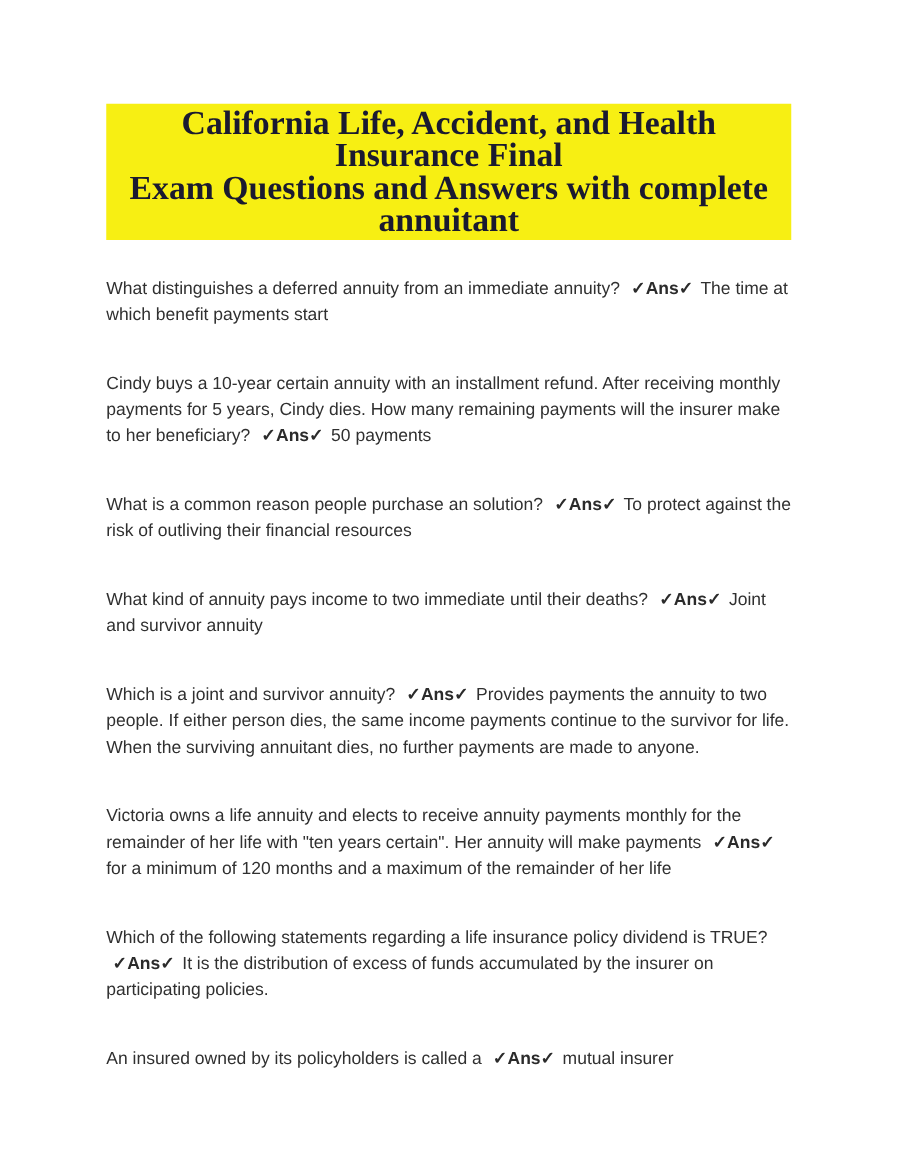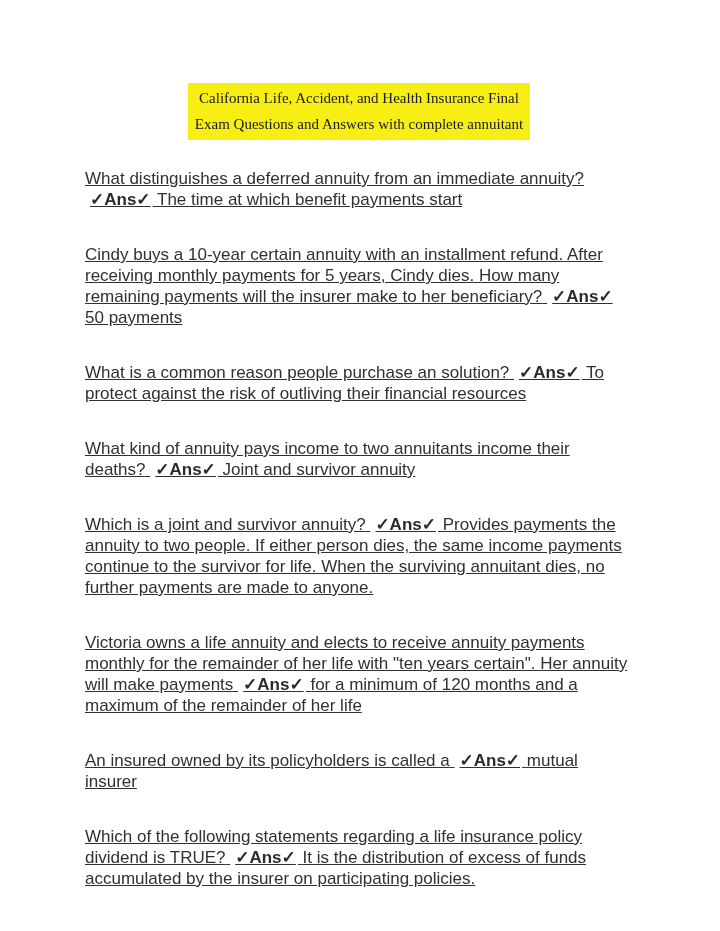--- a/index.html
+++ b/index.html
@@ -19,32 +19,31 @@
     }
     .title-wrap {
       text-align: center;
       margin: 0 0 28px 0;
     }
     .doc-title {
       display: inline-block;
       background: #f7ef13;
       color: #1a1a30;
       font-family: "Liberation Serif", serif;
-      font-weight: 400;
-      font-size: 15px;
+      font-weight: 700;
+      font-size: 27px;
       line-height: 26px;
       padding: 2px 7px 3px 7px;
       text-align: center;
     }
     .qa {
-      font-size: 17px;
+      font-size: 14px;
       line-height: 21px;
       color: #303030;
       margin: 0 0 34px 0;
-      text-decoration: underline;
     }
     .qa:last-child { margin-bottom: 0; }
     .marker {
       font-weight: 700;
       color: #2b2b2b;
       margin: 0 2px 0 5px;
       white-space: nowrap;
     }
   </style>
 </head>
@@ -71,42 +70,42 @@
     <span>50 payments</span>
   </p>
 
   <p class="qa">
     <span>What is a common reason people purchase an solution?</span>
     <span class="marker">✓Ans✓</span>
     <span>To protect against the risk of outliving their financial resources</span>
   </p>
 
   <p class="qa">
-    <span>What kind of annuity pays income to two annuitants income their deaths?</span>
+    <span>What kind of annuity pays income to two immediate until their deaths?</span>
     <span class="marker">✓Ans✓</span>
     <span>Joint and survivor annuity</span>
   </p>
 
   <p class="qa">
     <span>Which is a joint and survivor annuity?</span>
     <span class="marker">✓Ans✓</span>
     <span>Provides payments the annuity to two people. If either person dies, the same income payments continue to the survivor for life. When the surviving annuitant dies, no further payments are made to anyone.</span>
   </p>
 
   <p class="qa">
     <span>Victoria owns a life annuity and elects to receive annuity payments monthly for the remainder of her life with "ten years certain". Her annuity will make payments</span>
     <span class="marker">✓Ans✓</span>
     <span>for a minimum of 120 months and a maximum of the remainder of her life</span>
   </p>
 
   <p class="qa">
+    <span>Which of the following statements regarding a life insurance policy dividend is TRUE?</span>
+    <span class="marker">✓Ans✓</span>
+    <span>It is the distribution of excess of funds accumulated by the insurer on participating policies.</span>
+  </p>
+
+  <p class="qa">
     <span>An insured owned by its policyholders is called a</span>
     <span class="marker">✓Ans✓</span>
     <span>mutual insurer</span>
   </p>
 
-  <p class="qa">
-    <span>Which of the following statements regarding a life insurance policy dividend is TRUE?</span>
-    <span class="marker">✓Ans✓</span>
-    <span>It is the distribution of excess of funds accumulated by the insurer on participating policies.</span>
-  </p>
-
 </div>
 
 </body></html>

